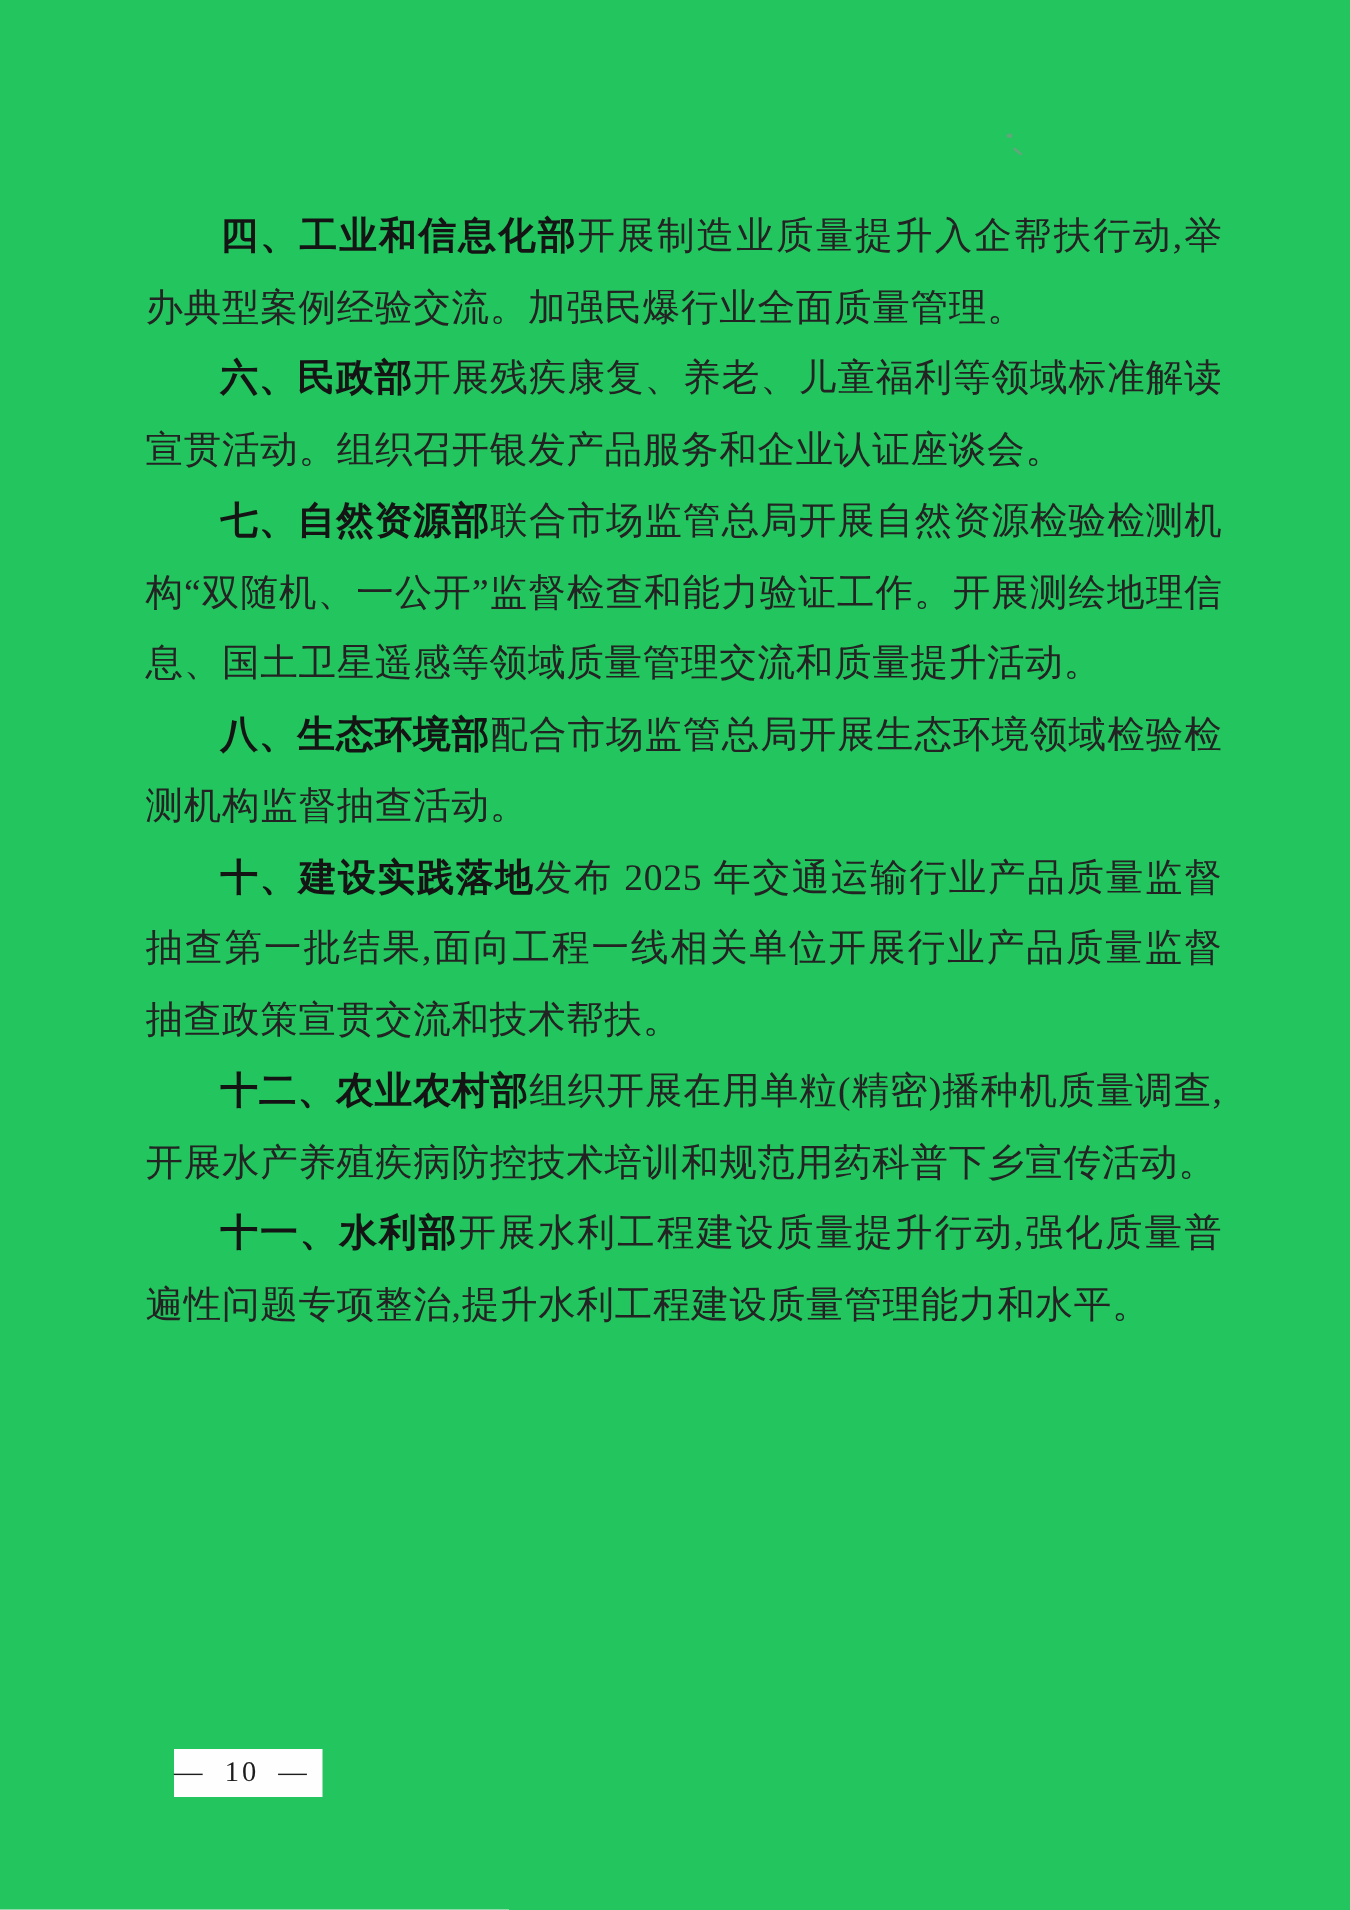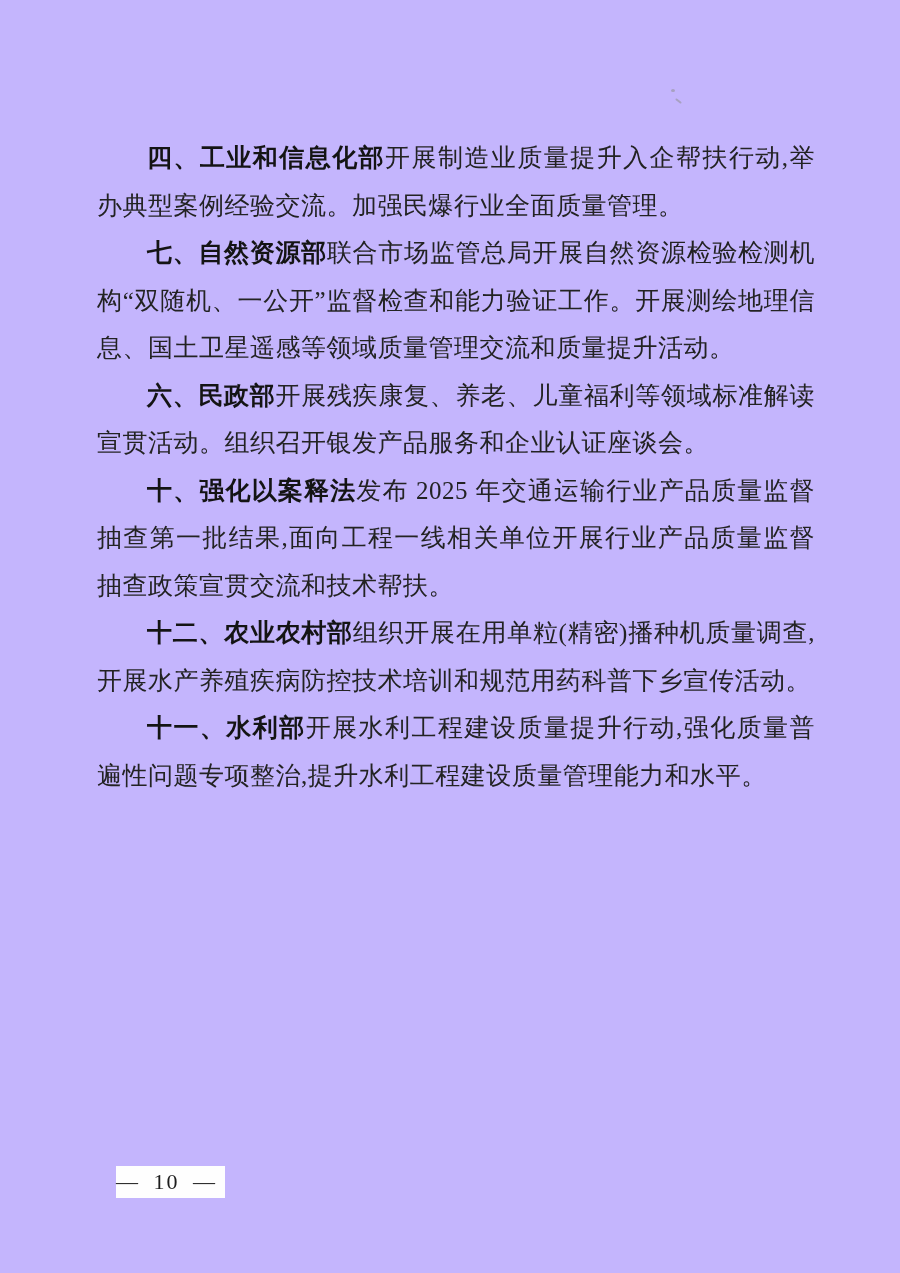--- a/index.html
+++ b/index.html
@@ -5,21 +5,21 @@
   html, body {
     margin: 0;
     padding: 0;
     background: #e8e8e8;
   }
   .page {
     position: relative;
     width: 900px;
     height: 1273px;
     margin: 0 auto;
-    background: #c4b5fd;
+    background: #22c55e;
     overflow: hidden;
     color: #222222;
   }
   .content {
     position: absolute;
     left: 97px;
     top: 134px;
     width: 718px;
   }
   .para {
@@ -35,21 +35,21 @@
   .para .lead {
     font-family: "Liberation Sans", "DejaVu Sans", sans-serif;
     font-weight: 700;
     color: #141414;
   }
   .pageno {
     position: absolute;
     left: 116px;
     top: 1166px;
     font-family: "Liberation Serif", "DejaVu Serif", serif;
-    font-size: 22px;
+    font-size: 19px;
     line-height: 32px;
     color: #1d1d1d;
     letter-spacing: 2px;
     word-spacing: 6px;
     background: #fefefe;
     padding-right: 8px;
   }
   .speck {
     position: absolute;
     background: #8f8f8f;
@@ -77,27 +77,28 @@
 <div class="page">
 
   <span class="speck speck-a"></span>
   <span class="speck speck-b"></span>
 
   <main class="content">
 
     <p class="para"><span class="lead">四、工业和信息化部</span><span class="rest">开展制造业质量提升入企帮扶行动,举办典型案例经验交流。加强民爆行业全面质量管理。</span></p>
 
 
+    <p class="para"><span class="lead">六、民政部</span><span class="rest">开展残疾康复、养老、儿童福利等领域标准解读宣贯活动。组织召开银发产品服务和企业认证座谈会。</span></p>
+
     <p class="para"><span class="lead">七、自然资源部</span><span class="rest">联合市场监管总局开展自然资源检验检测机构“双随机、一公开”监督检查和能力验证工作。开展测绘地理信息、国土卫星遥感等领域质量管理交流和质量提升活动。</span></p>
 
-    <p class="para"><span class="lead">六、民政部</span><span class="rest">开展残疾康复、养老、儿童福利等领域标准解读宣贯活动。组织召开银发产品服务和企业认证座谈会。</span></p>
+    <p class="para"><span class="lead">八、生态环境部</span><span class="rest">配合市场监管总局开展生态环境领域检验检测机构监督抽查活动。</span></p>
 
 
-
-    <p class="para"><span class="lead">十、强化以案释法</span><span class="rest">发布 2025 年交通运输行业产品质量监督抽查第一批结果,面向工程一线相关单位开展行业产品质量监督抽查政策宣贯交流和技术帮扶。</span></p>
+    <p class="para"><span class="lead">十、建设实践落地</span><span class="rest">发布 2025 年交通运输行业产品质量监督抽查第一批结果,面向工程一线相关单位开展行业产品质量监督抽查政策宣贯交流和技术帮扶。</span></p>
 
     <p class="para"><span class="lead">十二、农业农村部</span><span class="rest">组织开展在用单粒(精密)播种机质量调查,开展水产养殖疾病防控技术培训和规范用药科普下乡宣传活动。</span></p>
 
     <p class="para"><span class="lead">十一、水利部</span><span class="rest">开展水利工程建设质量提升行动,强化质量普遍性问题专项整治,提升水利工程建设质量管理能力和水平。</span></p>
 
 
   </main>
 
   <div class="pageno">— 10 —</div>
 

